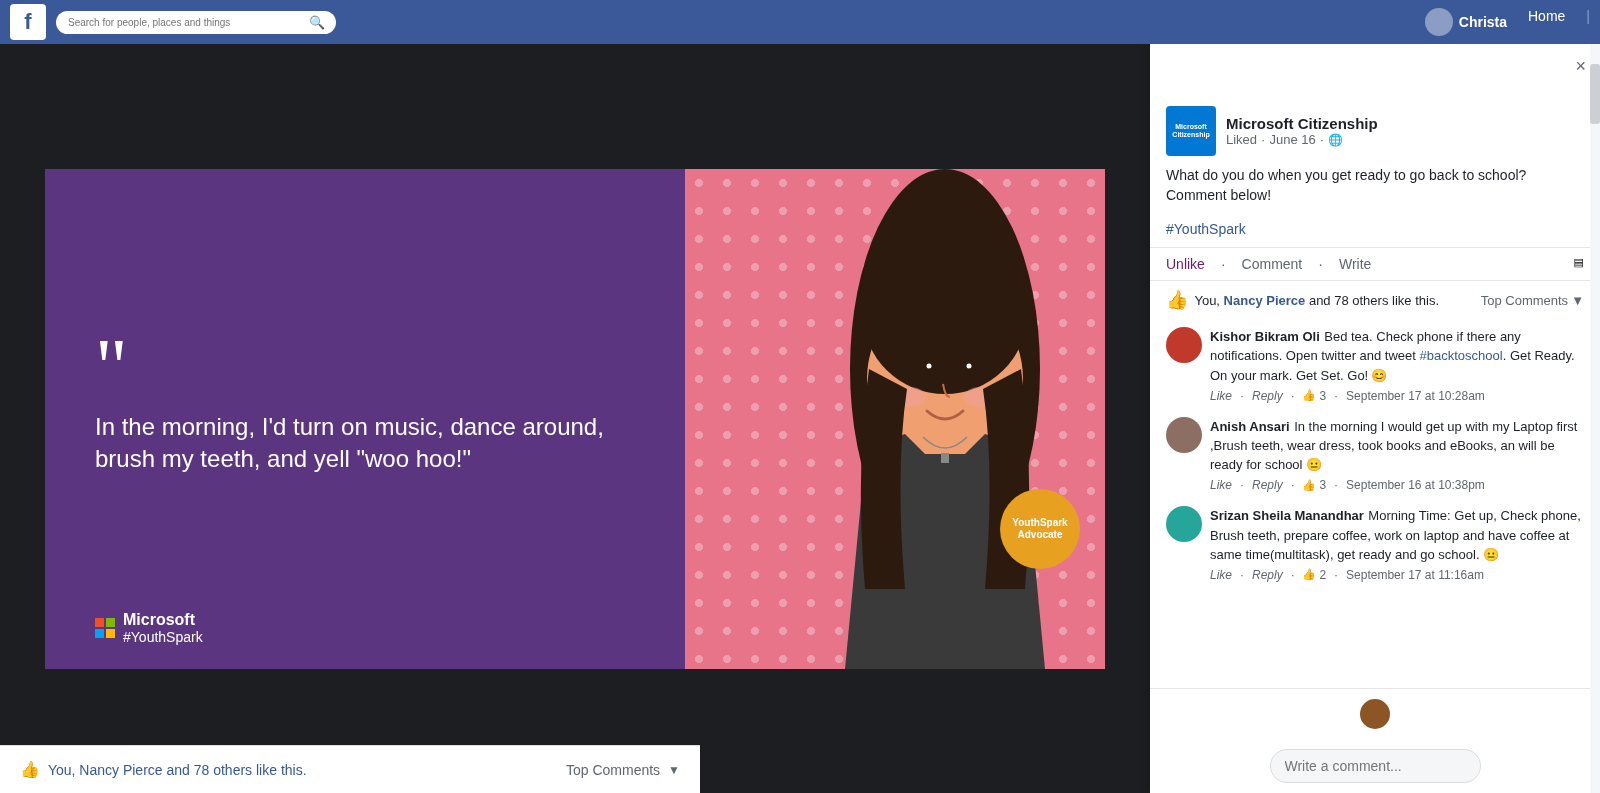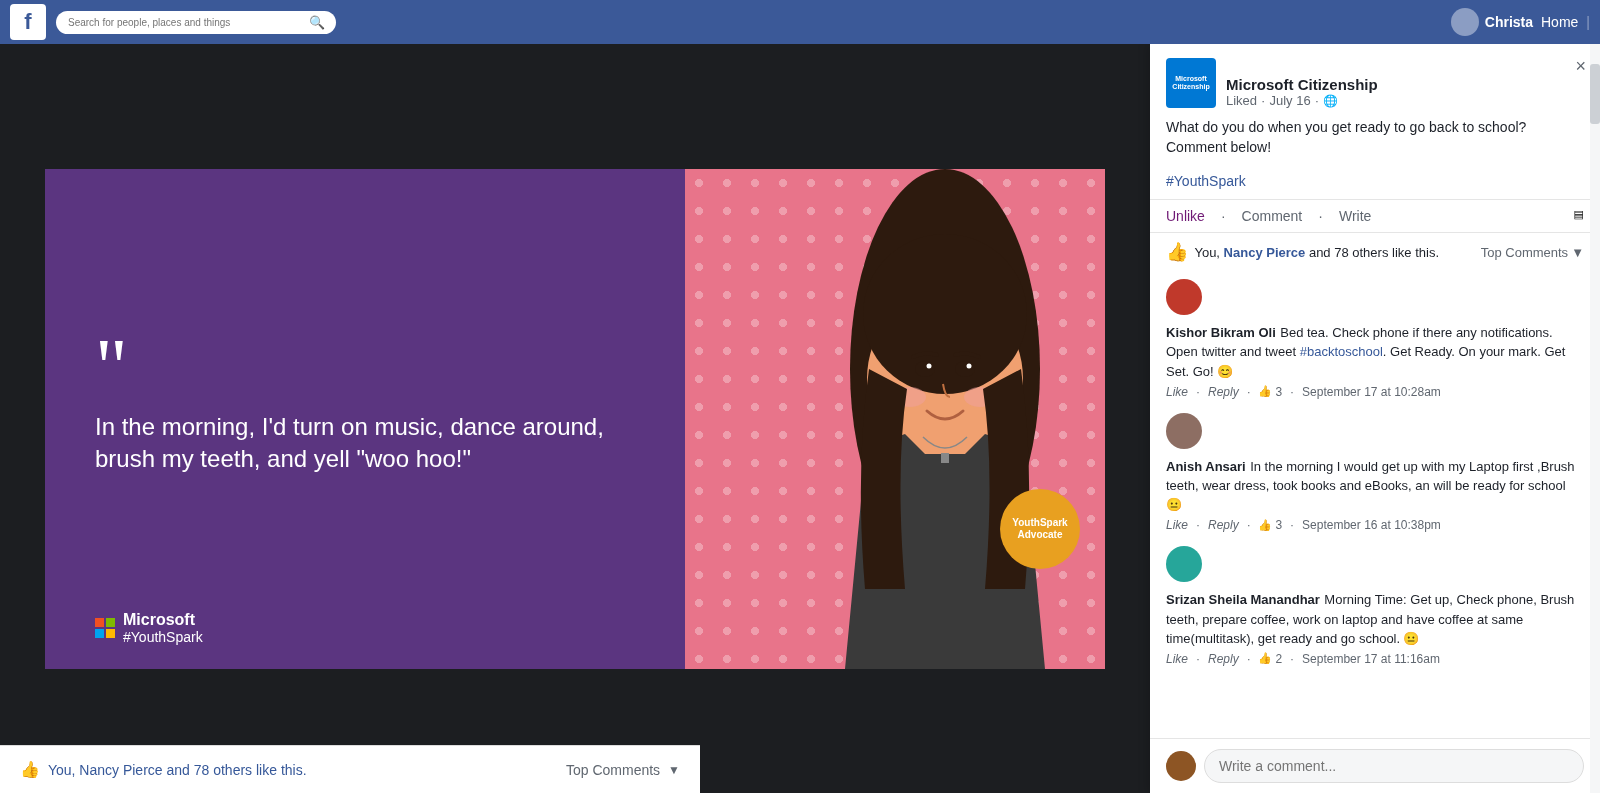--- a/index.html
+++ b/index.html
@@ -38,21 +38,21 @@
       display: flex; align-items: center;
     }
     .fb-search-icon {
       position: absolute;
       right: 10px;
       color: #90949c;
       font-size: 13px;
     }
     .fb-nav-right {
       margin-left: auto;
-      display: flex; align-items: center; gap: 8px;
+      display: flex; gap: 21px;
       color: #fff;
       font-size: 14px;
     }
     .fb-nav-user {
       display: flex; align-items: center; gap: 6px;
       color: #fff; font-size: 14px; font-weight: bold;
     }
     .fb-nav-avatar {
       width: 28px; height: 28px; border-radius: 50%;
       background: #8b9dc3;
@@ -204,21 +204,22 @@
       background: none;
       border: none;
       z-index: 10;
     }
 
     
     .panel-post-header {
       padding: 14px 16px 10px;
       display: flex;
       gap: 10px;
-      align-items: flex-end;
+      align-items: center;
+      margin-top: 48px;
     }
     .ms-citizenship-logo {
       width: 50px;
       height: 50px;
       background: #0078d4;
       border-radius: 4px;
       display: flex;
       align-items: center;
       justify-content: center;
       color: #fff;
@@ -302,21 +303,20 @@
     
     .comments-area {
       flex: 1;
       overflow-y: auto;
       padding: 8px 16px;
     }
     .comment-item {
       display: flex;
       gap: 8px;
       margin-bottom: 14px;
-      flex-direction: column;
     }
     .avatar-placeholder {
       width: 36px;
       height: 36px;
       border-radius: 50%;
       background: #8b9dc3;
       flex-shrink: 0;
     }
     .avatar-brown { background: #8d5524; }
 
@@ -350,23 +350,24 @@
       display: flex;
       align-items: center;
       gap: 3px;
     }
     .thumb-up-small { font-size: 11px; color: #606770; }
 
     
     .comment-input-area {
       padding: 10px 16px;
       display: flex;
-      gap: 8px;
+      gap: 20px;
       align-items: center;
       border-top: 1px solid #e5e5e5;
+      flex-direction: column;
     }
     .comment-input {
       flex: 1;
       border: 1px solid #ddd;
       border-radius: 20px;
       padding: 8px 14px;
       font-size: 14px;
       color: #90949c;
       outline: none;
       background: #f5f6f7;
@@ -514,21 +515,21 @@
         <span style="font-size:7px; font-weight:bold; line-height:1.2; text-align:center;">
           <span>Microsoft</span><br>
           <span>Citizenship</span>
         </span>
       </div>
       <div class="panel-post-meta">
         <div class="panel-post-name">Microsoft Citizenship</div>
         <div class="panel-post-sub">
           <span>Liked</span>
           <span>·</span>
-          <span>July 16</span>
+          <span>June 16</span>
           <span>·</span>
           <span class="globe-icon">🌐</span>
         </div>
       </div>
     </div>
 
     <div class="panel-post-body">
       <span>What do you do when you get ready to go back to school? Comment below!</span>
     </div>
 

